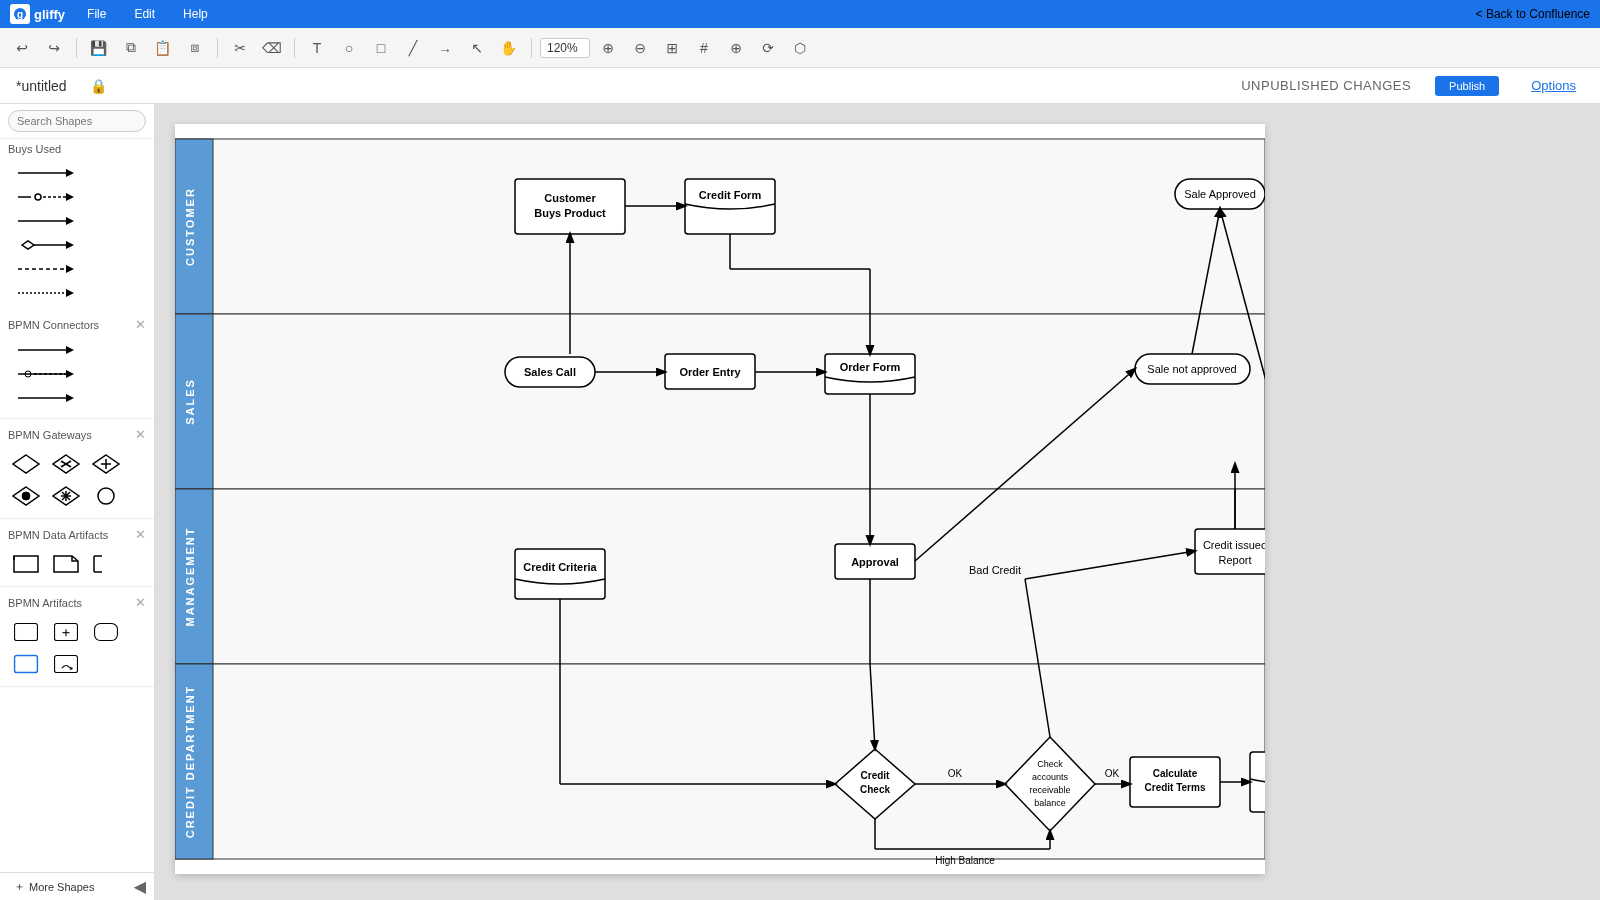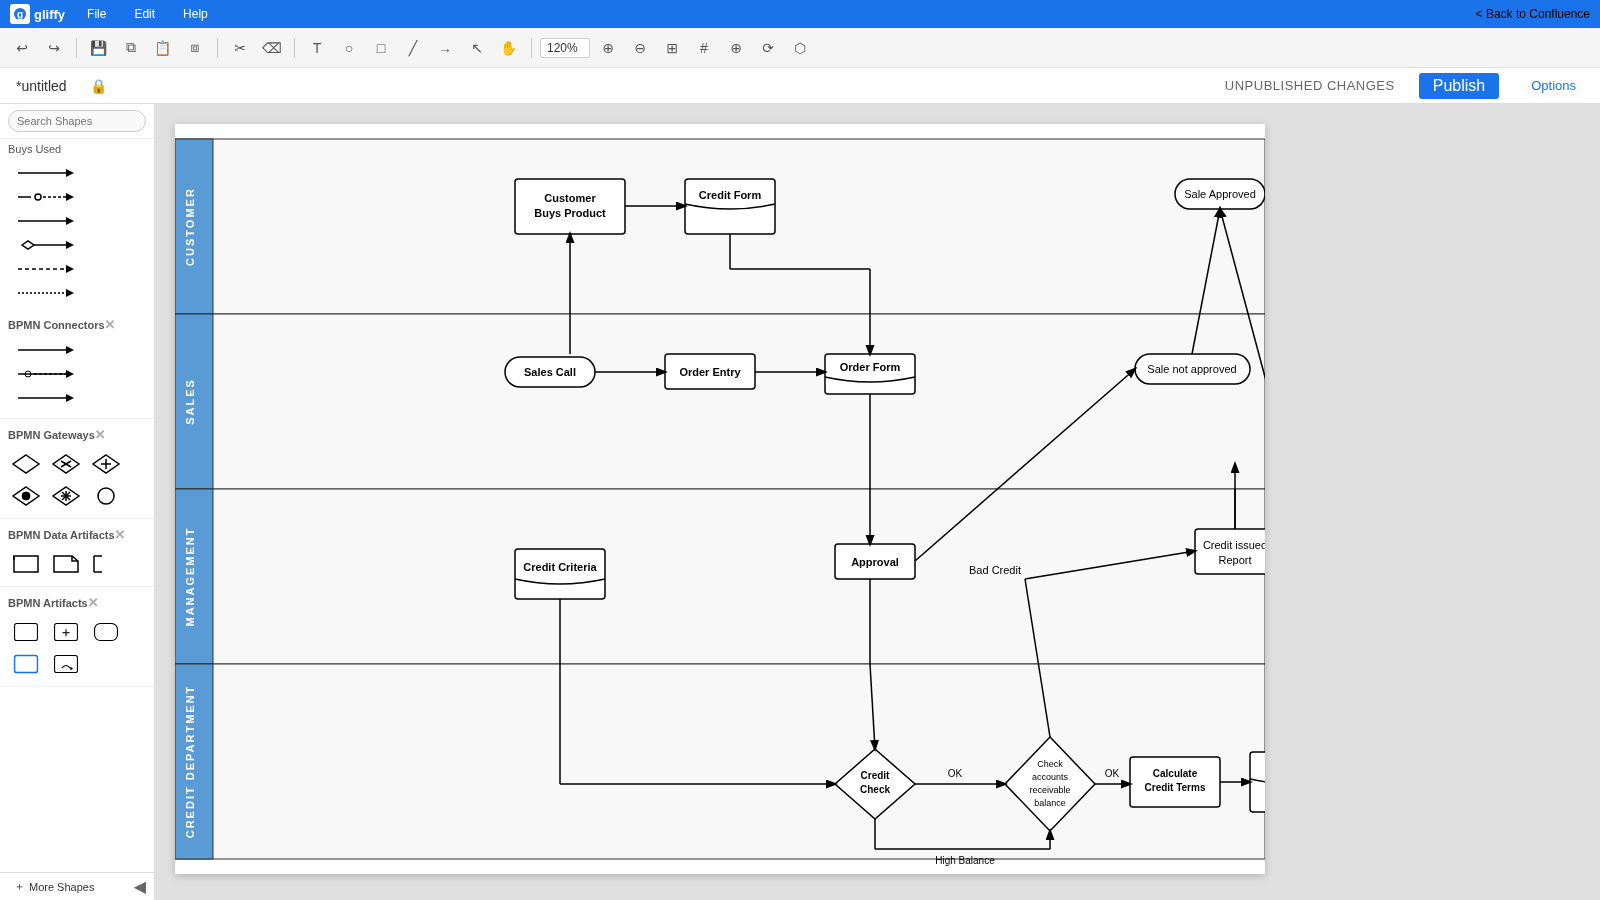--- a/index.html
+++ b/index.html
@@ -56,25 +56,25 @@
       display: flex;
       align-items: center;
       padding: 0 16px;
       gap: 24px;
     }
     #titlebar .doc-title { font-size: 14px; font-weight: 500; color: #333; }
     #titlebar .lock-icon { font-size: 14px; color: #888; cursor: pointer; }
     #titlebar .unpublished { font-size: 13px; color: #666; margin-left: auto; text-transform: uppercase; letter-spacing: 0.5px; }
     #titlebar .publish-btn {
       background: #1a73e8; color: white; border: none; border-radius: 3px;
-      padding: 4px 14px; font-size: 16px; cursor: pointer; font-weight: 500;
+      padding: 4px 14px; font-size: 11px; cursor: pointer; font-weight: 500;
     }
     #titlebar .options-btn {
       background: transparent; color: #1a73e8; border: none;
-      padding: 4px 8px; font-size: 13px; cursor: pointer;
+      padding: 4px 8px; font-size: 13px; cursor: pointer; text-decoration: underline;
     }
 
     
     #sidebar {
       width: 155px;
       background: white;
       border-right: 1px solid #ddd;
       overflow-y: auto;
       font-size: 11px;
     }
@@ -84,22 +84,22 @@
     }
     .search-box input {
       width: 100%; padding: 4px 8px; border: 1px solid #ccc;
       border-radius: 11px; font-size: 11px; background: #f9f9f9;
     }
     .sidebar-section {
       padding: 4px 0;
       border-bottom: 1px solid #eee;
     }
     .sidebar-section-header {
-      display: flex; align-items: center; justify-content: flex-start;
-      padding: 4px 8px; cursor: pointer; font-size: 11px; font-weight: 700; color: #555;
+      display: flex; align-items: center; justify-content: space-between;
+      padding: 4px 8px; cursor: pointer; font-size: 11px; font-weight: 400; color: #555;
     }
     .sidebar-section-header .close-icon { color: #aaa; font-size: 13px; }
     .shape-grid {
       display: flex; flex-wrap: wrap; padding: 4px 8px; gap: 4px;
     }
     .shape-item {
       width: 36px; height: 28px; display: flex; align-items: center; justify-content: center;
       cursor: pointer; border-radius: 2px;
     }
     .shape-item svg { width: 28px; height: 20px; }

